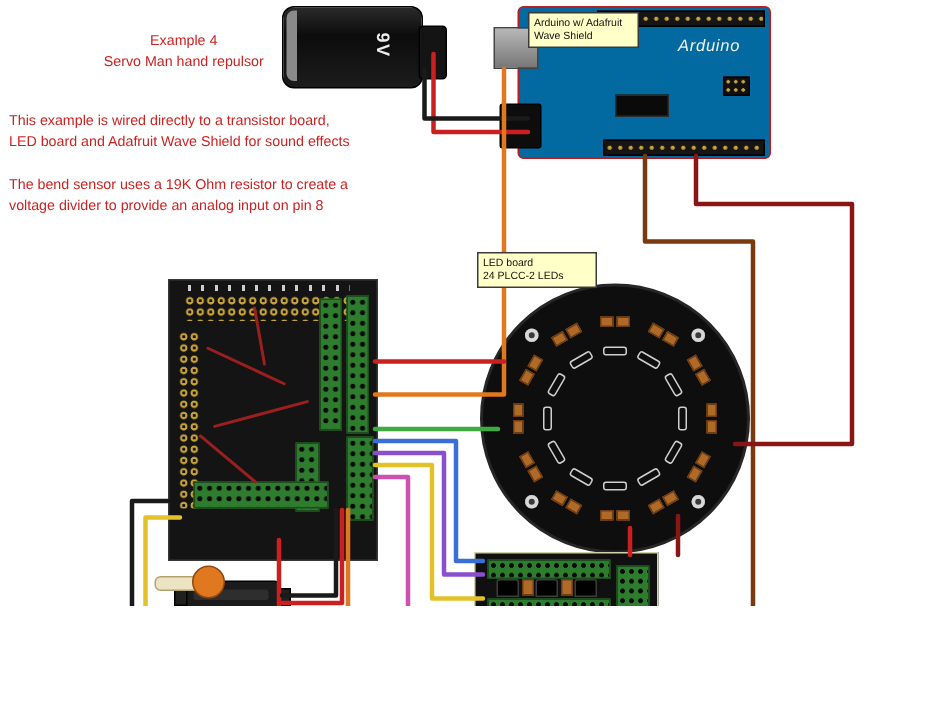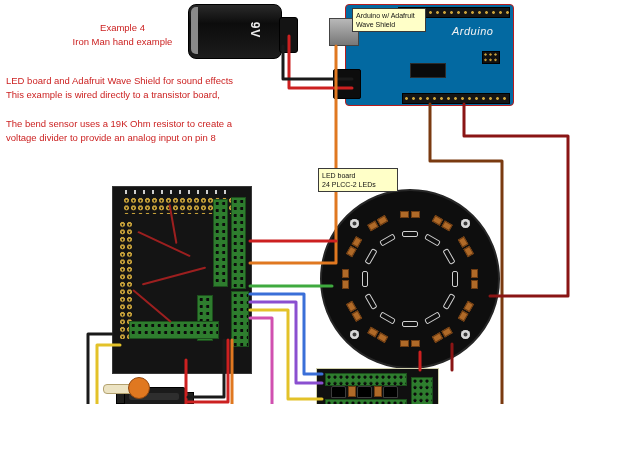--- a/index.html
+++ b/index.html
@@ -83,25 +83,25 @@
 
   #wires{position:absolute;left:0;top:0;width:620px;height:474px;z-index:6;pointer-events:none;}
 </style>
 </head>
 <body>
 
 <div id="canvas">
 
   <div class="abs red-text center" style="left:30px;top:21px;width:185px;">
     <div>Example 4</div>
-    <div>Iron Man hand example</div>
+    <div>Servo Man hand repulsor</div>
   </div>
   <div class="abs red-text" style="left:6px;top:74px;width:330px;">
+    <div>This example is wired directly to a transistor board,</div>
     <div>LED board and Adafruit Wave Shield for sound effects</div>
-    <div>This example is wired directly to a transistor board,</div>
   </div>
   <div class="abs red-text" style="left:6px;top:117px;width:330px;">
     <div>The bend sensor uses a 19K Ohm resistor to create a</div>
     <div>voltage divider to provide an analog input on pin 8</div>
   </div>
 
   <div class="abs battery-body">
     <div class="battery-cap"></div>
     <div class="battery-label">9V</div>
   </div>

